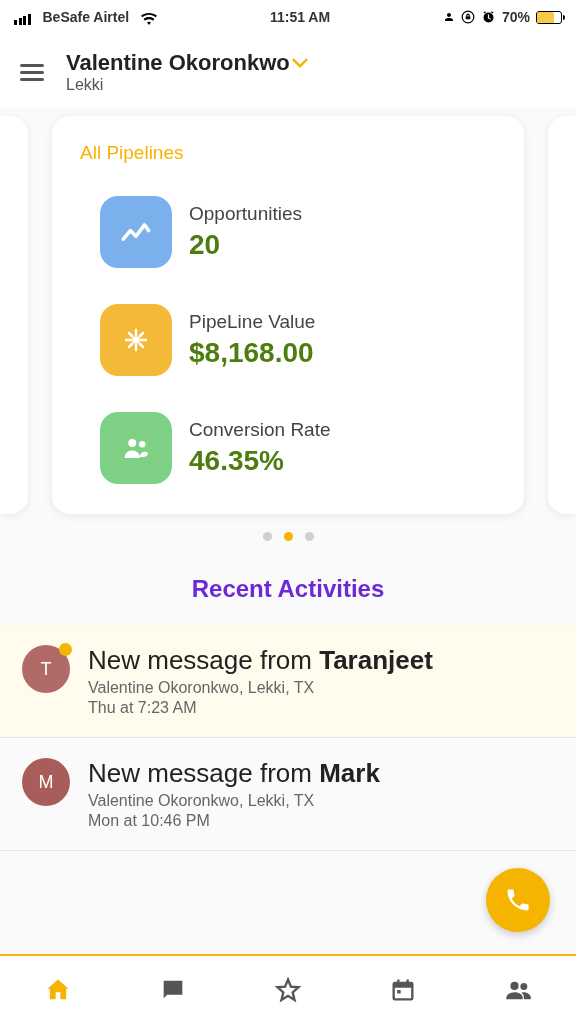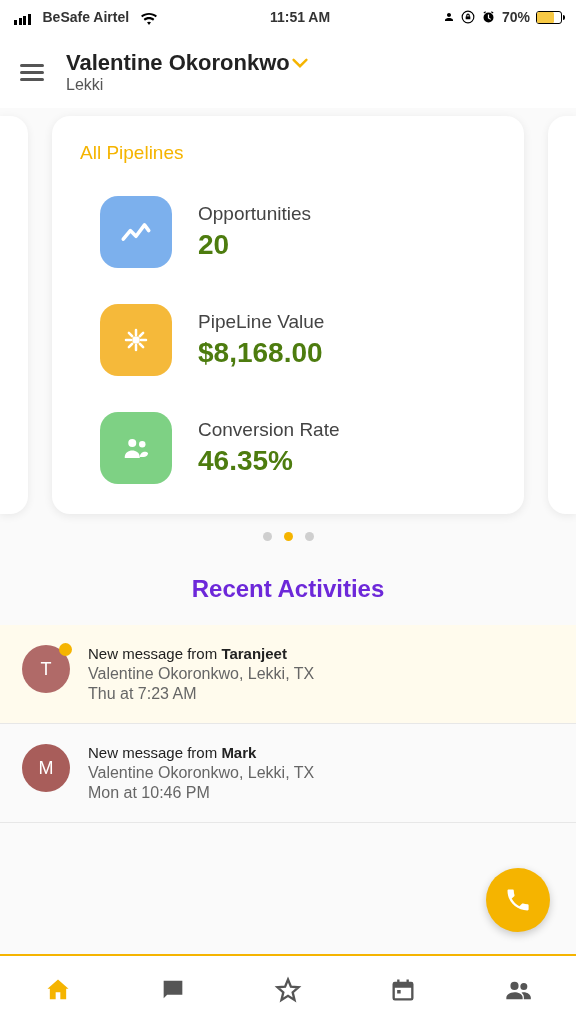--- a/index.html
+++ b/index.html
@@ -22,39 +22,39 @@
   .header-title { font-size:22px; font-weight:700; color:#222; }
   .chevron-down { width:16px; height:10px; }
   .header-sub { font-size:16px; color:#555; }
   .dashboard-row { display:flex; align-items:stretch; gap:14px; padding: 8px 0 0 0; }
   .card-peek { width:28px; background:#fff; border-radius: 0 18px 18px 0; box-shadow: 0 2px 8px rgba(0,0,0,0.07);}
   .card-peek.right { border-radius: 18px 0 0 18px;}
   .card { flex:1; background:#fff; border-radius:18px; box-shadow: 0 2px 10px rgba(0,0,0,0.08); padding: 26px 28px 30px 28px; margin: 0 10px;}
   .card-top { display:flex; justify-content:space-between; align-items:center; margin-bottom: 32px;}
   .card-date { color:#f5b400; font-size:19px; font-weight:500;}
   .card-pipe { color:#f5b400; font-size:19px; font-weight:500;}
-  .metric-row { display:flex; align-items:center; gap:26px; margin-bottom: 36px;}
+  .metric-row { display:flex; align-items:center; gap:17px; margin-bottom: 36px;}
   .metric-row:last-child{margin-bottom:0;}
   .metric-icon { width:72px; height:72px; border-radius:18px; display:flex; align-items:center; justify-content:center; margin-left:20px;}
   .metric-icon.blue{background:#7cb0ed;}
   .metric-icon.yellow{background:#f5b93a;}
   .metric-icon.green{background:#7ed184;}
   .metric-text { display:flex; flex-direction:column; gap:4px;}
   .metric-label { font-size:19px; color:#444;}
   .metric-value { font-size:28px; font-weight:700; color:#4d7c0f;}
   .dots { display:flex; justify-content:center; gap:12px; margin-top:18px;}
   .dot{width:9px;height:9px;border-radius:50%;background:#cfcfcf;}
   .dot.active{background:#f5b400;}
   .section-title { text-align:center; font-size:24px; font-weight:700; color:#6d28d9; margin-top:34px; margin-bottom:22px;}
   .activity { display:flex; gap:18px; padding:20px 22px; border-bottom:1px solid #e7e7e7;}
   .activity.unread { background:#fffbed;}
   .avatar { width:48px; height:48px; border-radius:50%; background:#b06a68; color:#fff; display:flex; align-items:center; justify-content:center; font-size:18px; font-weight:500; position:relative; flex-shrink:0;}
   .avatar.small{background:#a85d5a;}
   .badge{position:absolute; top:-2px; right:-2px; width:13px; height:13px; background:#f5b400; border-radius:50%;}
-  .activity-title { font-size:15px; color:#222; margin-bottom:3px;}
+  .activity-title { font-size:26px; color:#222; margin-bottom:3px;}
   .activity-title .bold{font-weight:700;}
   .activity-sub { font-size:16px; color:#666; margin-bottom:2px;}
   .activity-time { font-size:16px; color:#666;}
   .fab { position:absolute; right:26px; bottom:92px; width:64px; height:64px; border-radius:50%; background:#f5b400; display:flex; align-items:center; justify-content:center; box-shadow:0 3px 8px rgba(0,0,0,0.2);}
   .bottom-nav { position:absolute; bottom:0; left:0; right:0; height:70px; background:#fff; border-top:2px solid #f5b400; display:flex; align-items:center; justify-content:space-around;}
   .nav-item { width:30px; height:30px; display:flex; align-items:center; justify-content:center;}
   .nav-item svg{width:28px;height:28px;}
   .activity-body{flex:1;}
 </style>
 </head>

